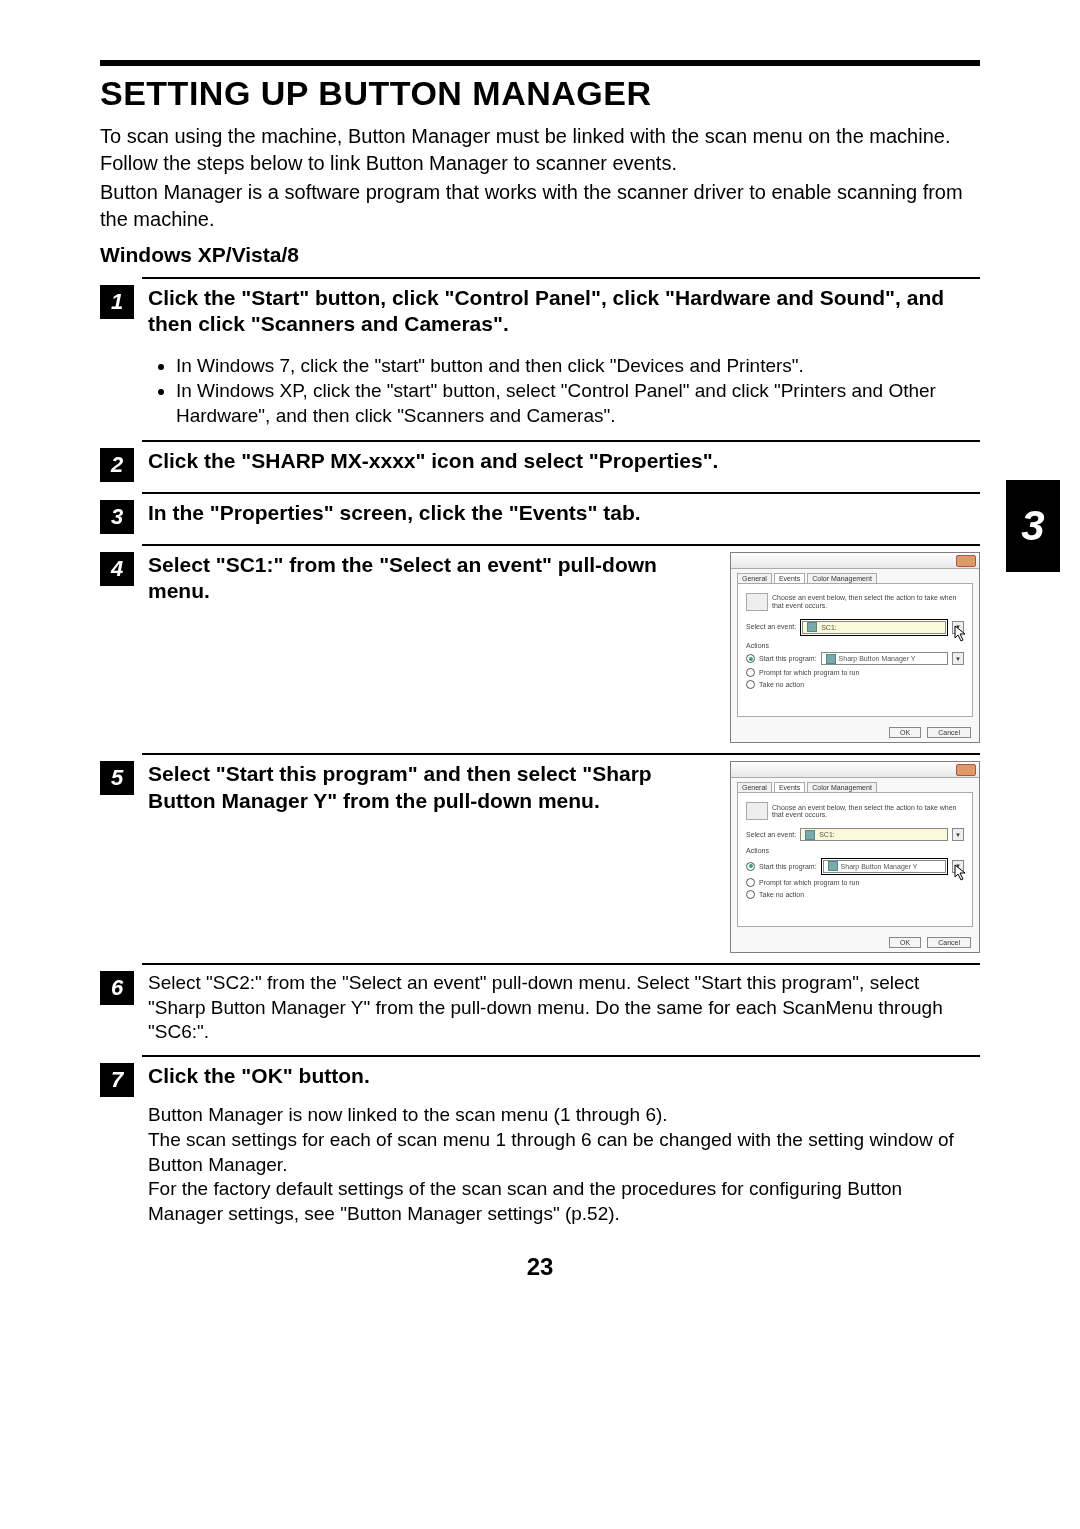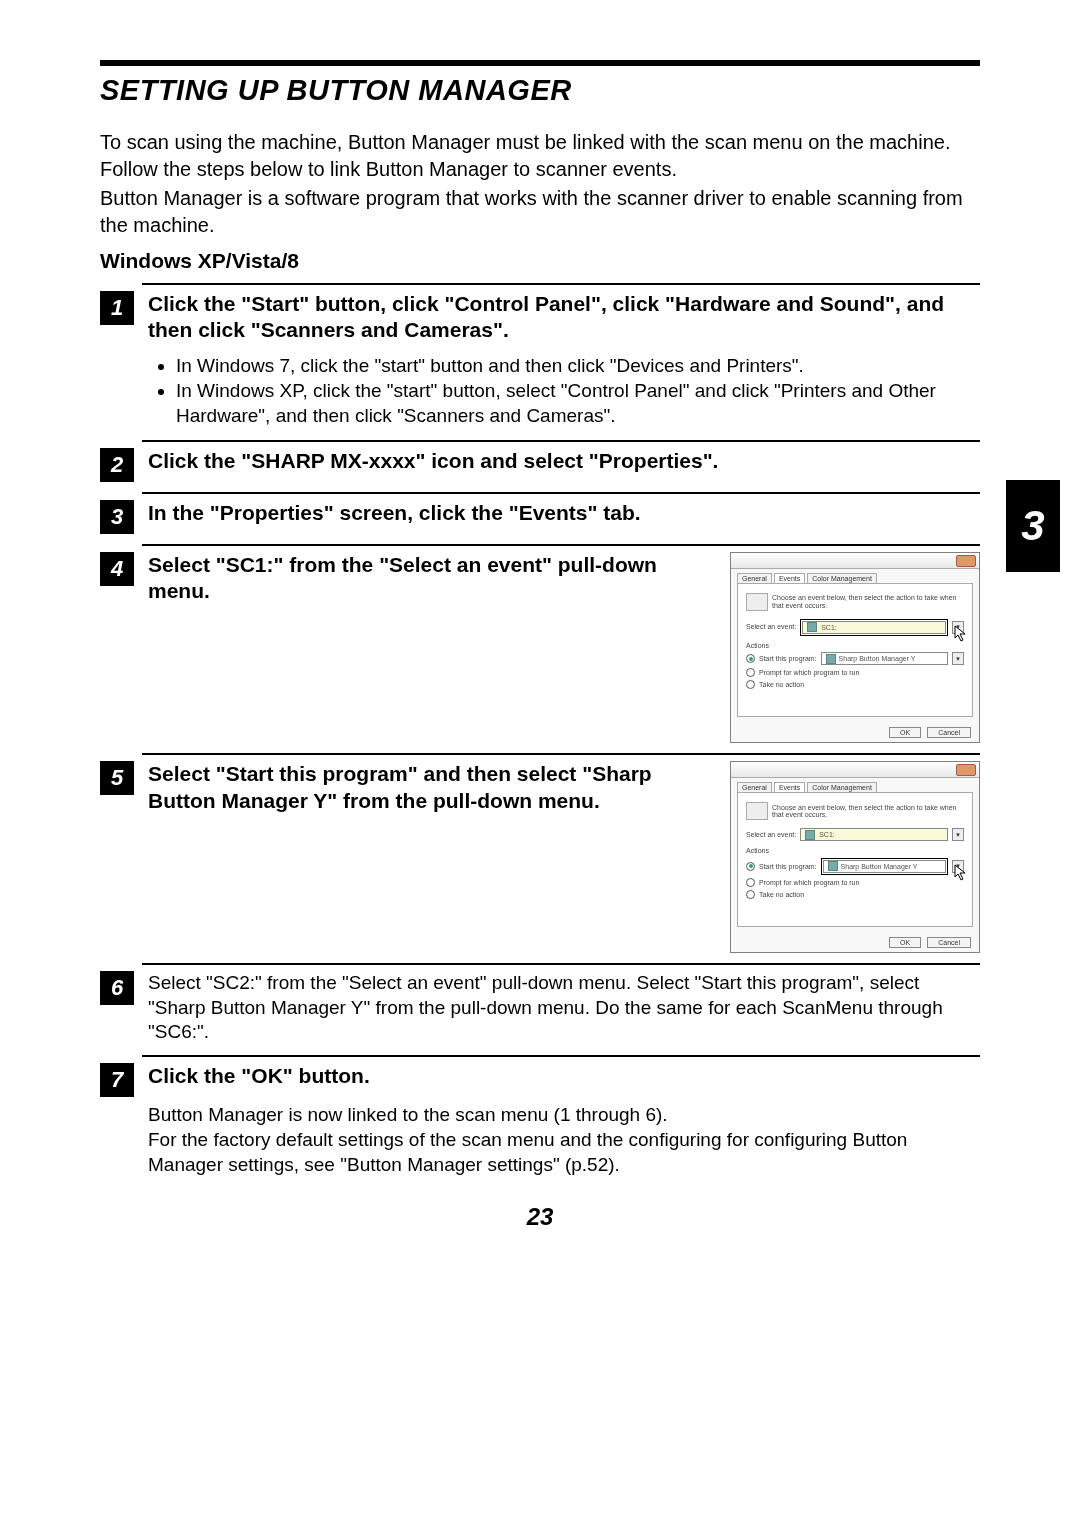--- a/index.html
+++ b/index.html
@@ -6,49 +6,49 @@
   body {
     font-family: Arial, Helvetica, sans-serif;
     background: #fff;
     width: 1080px;
     margin: 0 auto;
     padding: 60px 100px 40px 100px;
     color: #000;
     position: relative;
   }
   .top-rule { border-top: 6px solid #000; margin-bottom: 8px; }
-  h1 { font-size: 29px; font-weight: 900; letter-spacing: 0.5px; margin-bottom: 22px; font-style: italic; }
+  h1 { font-size: 34px; font-weight: 900; letter-spacing: 0.5px; margin-bottom: 10px; }
   .intro p { font-size: 20px; line-height: 1.35; margin-bottom: 2px; }
   .os-heading { font-size: 21px; font-weight: 700; margin-top: 10px; margin-bottom: 6px; }
 
   .step-section { margin-top: 10px; clear: both; }
   .step-rule { border-top: 2px solid #000; margin-bottom: 6px; margin-left: 42px; width: calc(100% - 42px); }
   .step-row { display: flex; align-items: flex-start; }
   .step-num {
     background: #000; color: #fff; width: 34px; height: 34px;
     display: flex; align-items: center; justify-content: center;
     font-weight: 900; font-style: italic; font-size: 22px; flex-shrink: 0;
   }
   .step-body { margin-left: 14px; flex: 1; }
   .step-title { font-size: 21px; font-weight: 700; line-height: 1.25; margin-bottom: 4px; }
   .step-sub { font-size: 19px; line-height: 1.3; }
-  .bullets { margin-left: 28px; margin-top: 10px; }
+  .bullets { margin-left: 28px; margin-top: 16px; }
   .bullets li { font-size: 19px; line-height: 1.3; margin-bottom: 1px; list-style: disc; }
   .step-with-img { display: flex; align-items: flex-start; gap: 16px; }
   .step-with-img .text-col { flex: 1; }
 
   
   .chapter-tab {
     position: absolute; right: 20px; top: 480px;
     background: #000; color: #fff; width: 54px; height: 92px;
     display: flex; align-items: center; justify-content: center;
     font-size: 42px; font-weight: 900; font-style: italic;
   }
 
-  .page-num { text-align: center; font-size: 24px; font-weight: 900; margin-top: 26px; font-style: italic; }
+  .page-num { text-align: center; font-size: 24px; font-weight: 900; margin-top: 26px; }
 
   
   .dlg {
     width: 250px; border: 1px solid #808080; background: #f8f8f8;
     font-size: 8px; color: #333; position: relative; flex-shrink: 0;
   }
   .dlg-titlebar { height: 16px; background: linear-gradient(#fefefe,#e8e8e8); border-bottom: 1px solid #aaa; }
   .dlg-close { position: absolute; right: 3px; top: 2px; width: 20px; height: 12px; background: #d96; border: 1px solid #a55; border-radius: 2px; }
   .dlg-tabs { display: flex; gap: 2px; padding: 4px 6px 0 6px; }
   .dlg-tab { border: 1px solid #aaa; border-bottom: none; padding: 1px 4px; background: #f2f2f2; font-size: 7px; }
@@ -269,18 +269,19 @@
   </div>
 </div>
 
 <div class="step-section">
   <div class="step-rule"></div>
   <div class="step-row">
     <div class="step-num">7</div>
     <div class="step-body">
       <div class="step-title">Click the "OK" button.</div>
       <div class="step-sub" style="margin-top:14px;">Button Manager is now linked to the scan menu (1 through 6).</div>
-      <div class="step-sub">For the factory default settings of the scan menu and the configuring for configuring Button Manager settings, see "Button Manager settings" (p.52).</div>
+      <div class="step-sub">The scan settings for each of scan menu 1 through 6 can be changed with the setting window of Button Manager.</div>
+      <div class="step-sub">For the factory default settings of the scan scan and the procedures for configuring Button Manager settings, see "Button Manager settings" (p.52).</div>
     </div>
   </div>
 </div>
 
 <div class="page-num">23</div>
 
 </body></html>

